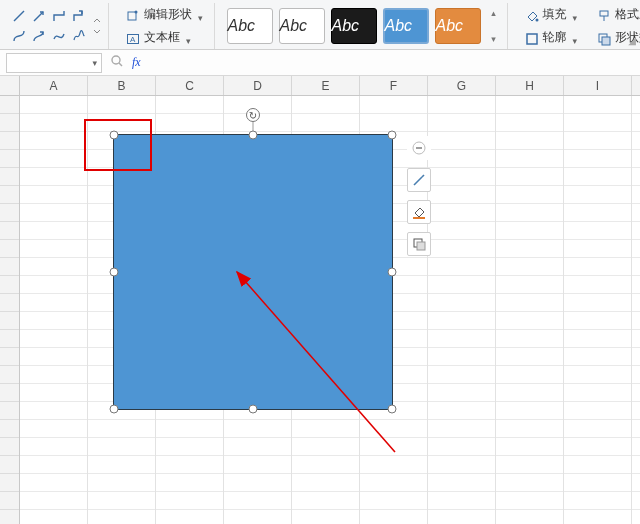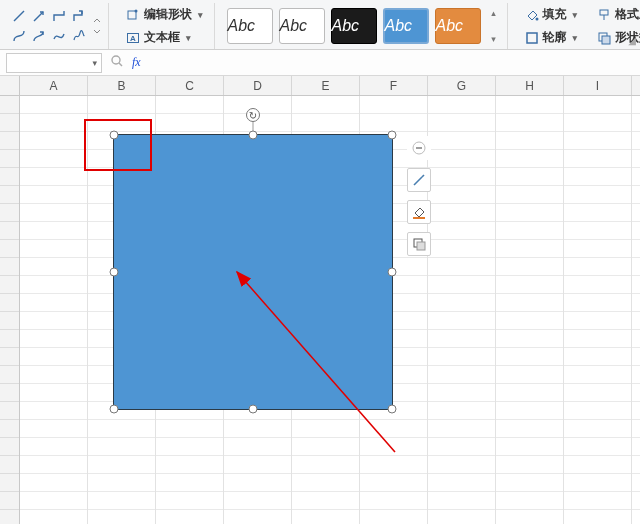--- a/index.html
+++ b/index.html
@@ -23,22 +23,22 @@
   }
   .ribbon-group:last-child { border-right: none; }
   .lines-palette { display: grid; grid-template-columns: repeat(4, 18px); grid-template-rows: repeat(2, 18px); gap: 2px; }
   .lines-palette .cell {
     width: 18px; height: 18px; border: 1px solid transparent;
     display:flex; align-items:center; justify-content:center; color:#3b6ea5;
   }
   .small-dropdown { width:10px; height:36px; display:flex; align-items:center; justify-content:center; color:#666; }
   .stack2 { display:flex; flex-direction:column; gap:2px; }
   .mini-btn {
-    display:flex; align-items:center; gap:4px; padding:1px 4px;
-    border:1px solid transparent; border-radius:2px; color:#333; white-space:nowrap;font-weight:bold;
+    display:flex; align-items:flex-end; gap:4px; padding:1px 4px;
+    border:1px solid transparent; border-radius:2px; color:#333; white-space:nowrap;
   }
   .mini-icon { width:14px; height:14px; display:inline-flex; align-items:center; justify-content:center; color:#3b6ea5; }
   .chev { font-size:9px; color:#666; margin-left:2px; }
   .style-gallery { display:flex; align-items:center; gap:6px; }
   .style-swatch {
     width:46px; height:36px; border-radius:3px;
     display:flex; align-items:center; justify-content:flex-start;
     font-size:16px; border:1px solid #999;font-style:italic;
   }
   .sw-white { background:#fff; color:#333; border-color:#bbb; }

